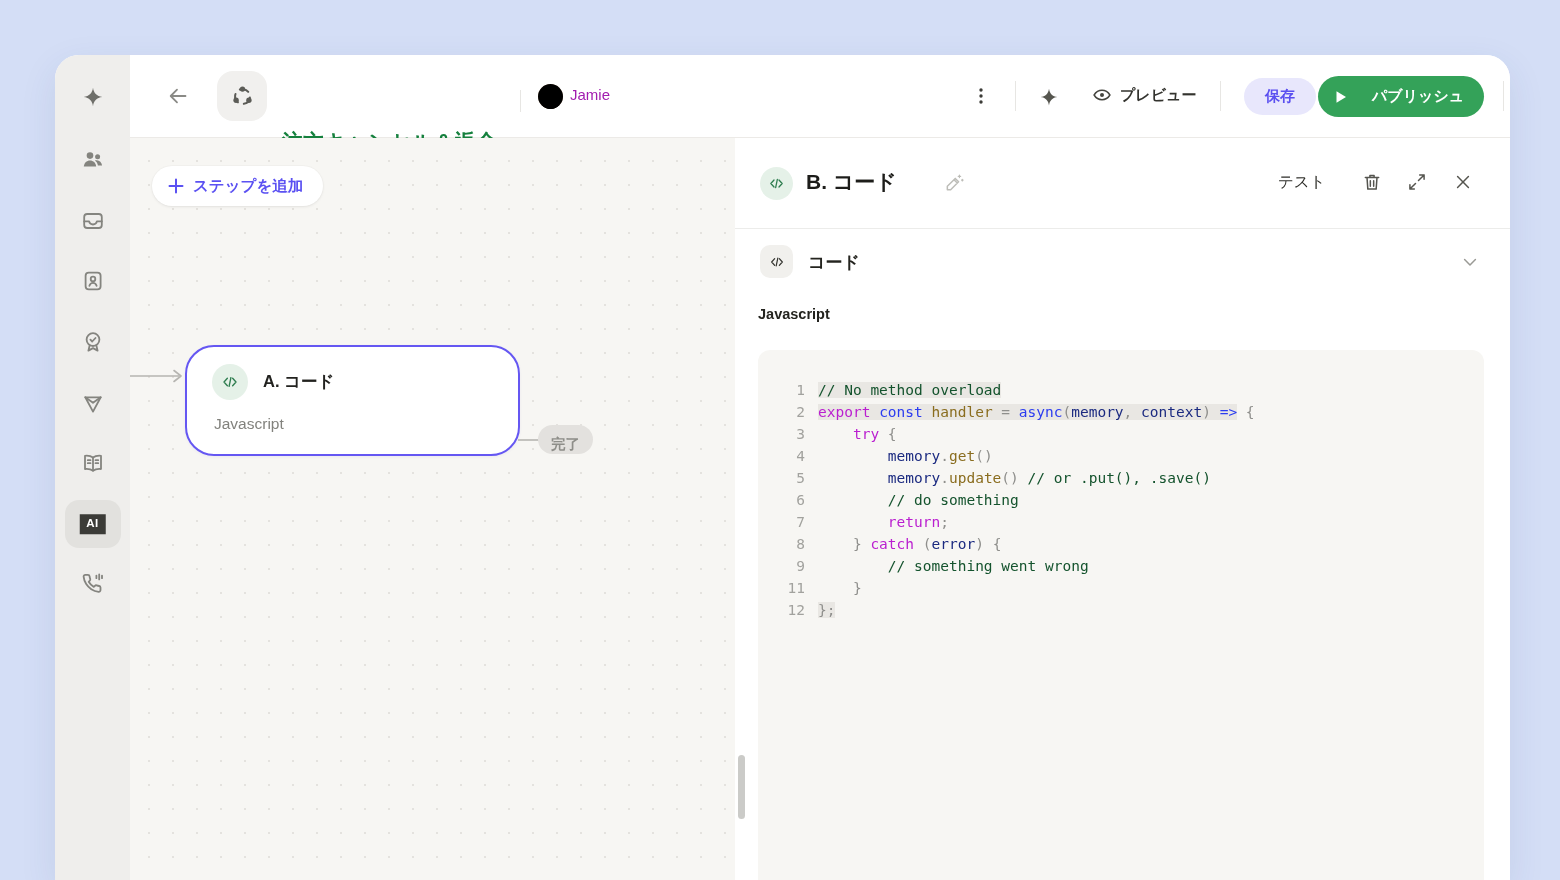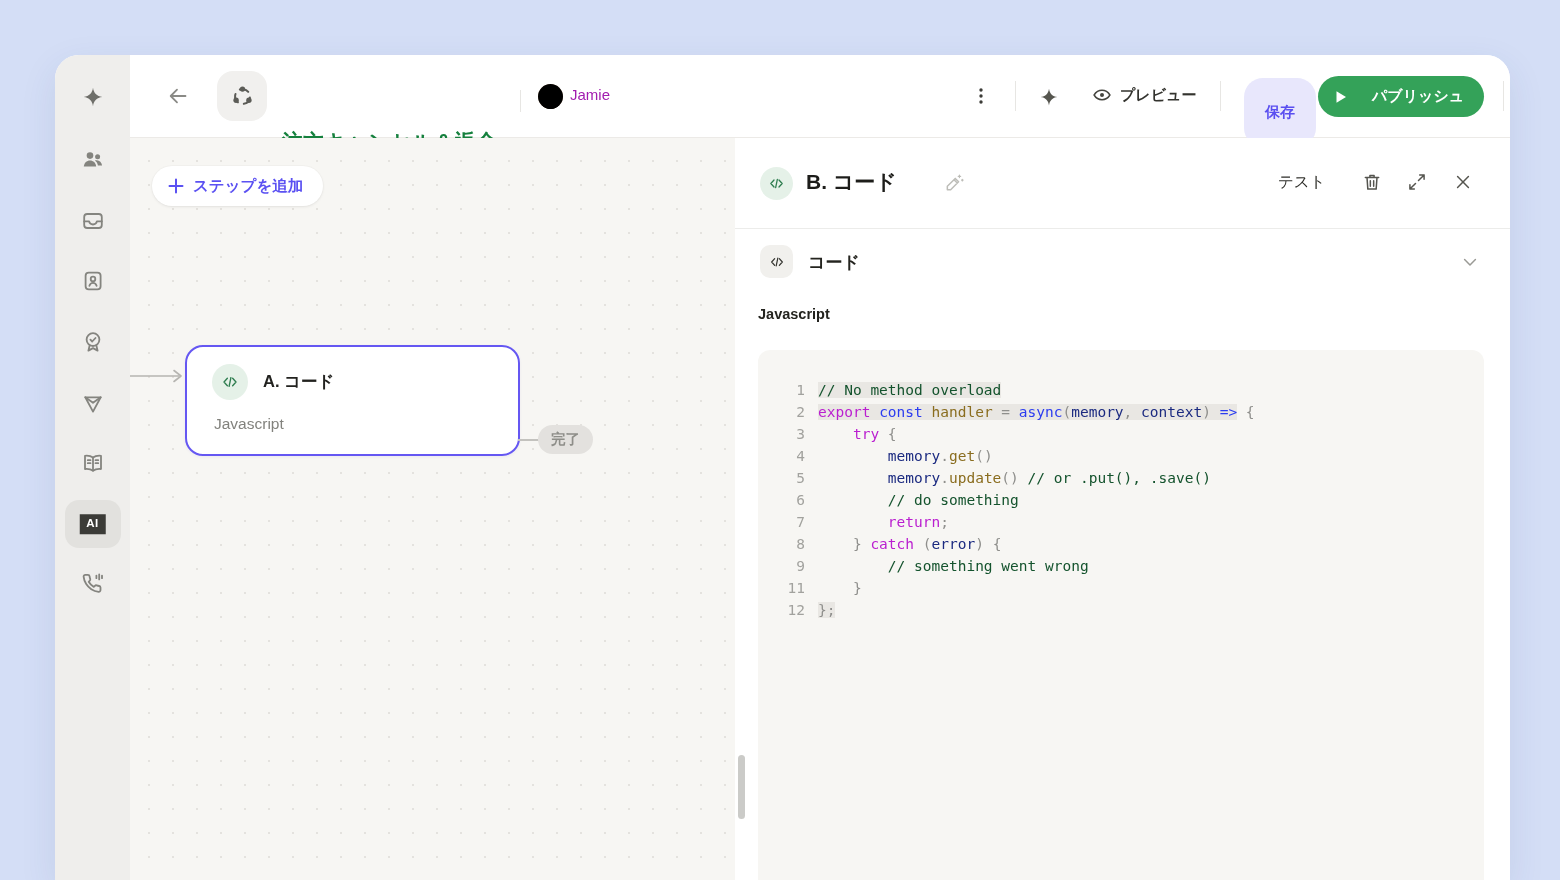--- a/index.html
+++ b/index.html
@@ -28,44 +28,44 @@
   .logo{left:87px;top:16px;width:50px;height:50px;background:#f1f0ee;border-radius:16px;display:flex;align-items:center;justify-content:center;color:#5c5c57;}
   .title{left:152px;top:27px;font-size:21px;font-weight:700;color:#15803d;letter-spacing:.3px;margin-top:46px;}
   .vdiv{position:absolute;width:1px;background:#e7e6e3;}
   .avatar{left:408px;top:29px;width:25px;height:25px;border-radius:50%;overflow:hidden;background:#c9a88e;}
   .avatar svg{display:block}
   .username{left:440px;top:31px;font-size:15px;color:#a21caf;}
   .kebab{left:841px;top:31px;width:20px;height:20px;color:#3c3c38;cursor:pointer}
   .spark-h{left:908px;top:31px;width:22px;height:22px;color:#56564f;cursor:pointer}
   .preview{left:962px;top:30px;gap:8px;color:#33332e;font-size:15px;font-weight:600;cursor:pointer}
   .preview svg{width:20px;height:20px;color:#45453f}
-  .btn-save{left:1114px;top:23px;height:37px;padding:16px 21px;background:#e8e7fc;border-radius:19px;
+  .btn-save{left:1114px;top:23px;height:37px;padding:0 21px;background:#e8e7fc;border-radius:19px;
     color:#5a4ff0;font-size:15px;font-weight:700;display:flex;align-items:center;cursor:pointer}
   .btn-publish{left:1188px;top:21px;height:41px;padding:0 20px 0 16px;background:#34a259;border-radius:21px;
     color:#fff;font-size:15px;font-weight:700;display:flex;align-items:center;gap:24px;cursor:pointer}
   .btn-publish svg{width:14px;height:14px}
   
   .canvas{position:absolute;left:75px;top:83px;width:605px;bottom:0;background:#f7f6f3;
     background-image:radial-gradient(circle,#e4e2de 1.3px,transparent 1.5px);
     background-size:24px 24px;background-position:7px 11px;}
   .add-step{position:absolute;left:22px;top:28px;height:40px;padding:0 20px 0 16px;background:#fff;border-radius:21px;
     box-shadow:0 1px 3px rgba(0,0,0,.07),0 0 0 1px rgba(0,0,0,.015);display:flex;align-items:center;gap:9px;
     color:#5b51f2;font-size:15.5px;font-weight:700;cursor:pointer}
   .add-step svg{width:16px;height:16px}
   .node{position:absolute;left:55px;top:207px;width:335px;height:111px;background:#fff;border:2px solid #6557f2;
-    border-radius:18px;box-sizing:border-box;box-shadow:0 1px 3px rgba(80,70,200,.07);cursor:pointer}
+    border-radius:29px;box-sizing:border-box;box-shadow:0 1px 3px rgba(80,70,200,.07);cursor:pointer}
   .node-head{position:absolute;left:25px;top:17px;display:flex;align-items:center;gap:15px;}
   .code-circle{width:36px;height:36px;border-radius:50%;background:#e5f1e8;display:flex;align-items:center;justify-content:center;color:#2e7d4f;}
   .code-circle svg{width:18px;height:18px}
   .node-title{font-size:16.5px;font-weight:700;color:#22221f;}
   .node-sub{position:absolute;left:27px;top:68px;font-size:15.5px;color:#82827d;}
   .edge-in{position:absolute;left:0;top:228px;width:58px;height:20px;color:#b6b5b1}
   .edge-out{position:absolute;left:388px;top:294px;width:24px;height:16px;color:#c3c2be}
   .port{position:absolute;left:408px;top:287px;height:29px;padding:0 13px;background:#e3e1de;border-radius:15px;
-    display:flex;align-items:center;font-size:14.5px;font-weight:700;color:#8e8e89;cursor:pointer}
+    display:flex;align-items:flex-end;font-size:14.5px;font-weight:700;color:#8e8e89;cursor:pointer}
   
   .panel{position:absolute;left:680px;top:83px;right:0;bottom:0;background:#fff;}
   .panel-hdr{position:absolute;left:0;top:0;right:0;height:90px;border-bottom:1px solid #ececea;}
   .panel-code-circle{position:absolute;left:25px;top:29px;width:33px;height:33px;border-radius:50%;background:#e5f1e8;
     display:flex;align-items:center;justify-content:center;color:#2e7d4f;}
   .panel-code-circle svg{width:17px;height:17px}
   .panel-title{position:absolute;left:71px;top:30px;font-size:21px;font-weight:700;color:#1d1d1a;}
   .pencil{position:absolute;left:209px;top:35px;width:20px;height:20px;color:#bdbdb8;cursor:pointer}
   .test-label{position:absolute;left:543px;top:34px;font-size:15.5px;color:#2d2d28;font-weight:500;cursor:pointer}
   .p-ic{position:absolute;top:34px;width:20px;height:20px;color:#55554f;cursor:pointer}

